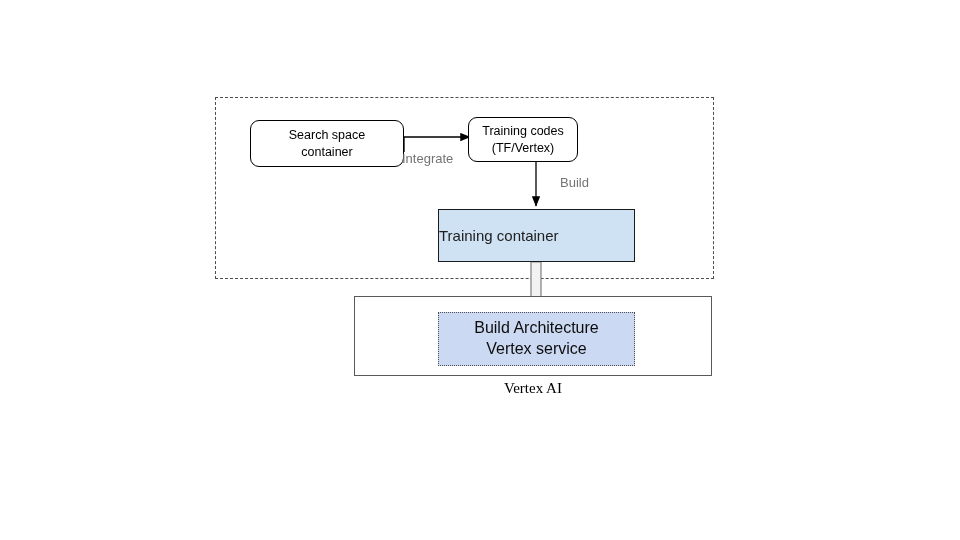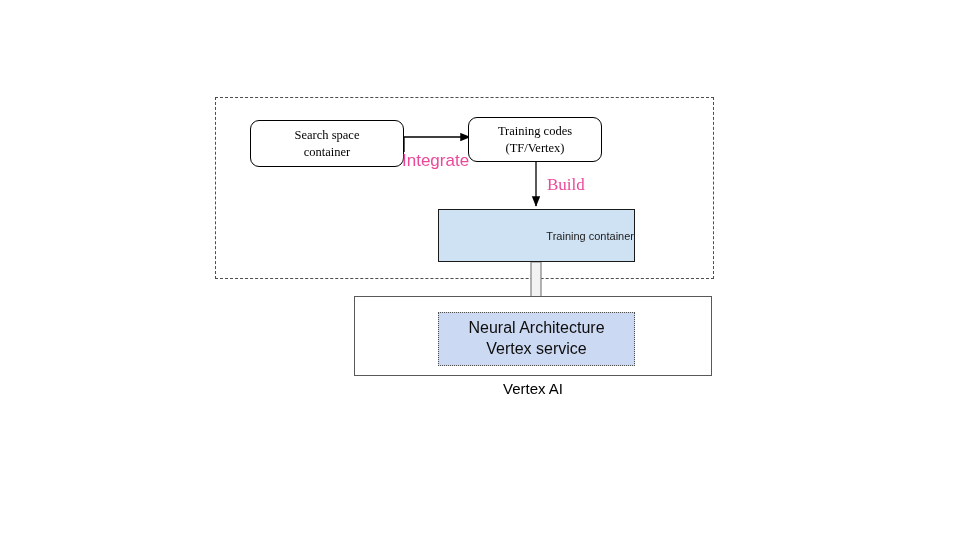--- a/index.html
+++ b/index.html
@@ -38,49 +38,48 @@
     border: 1.3px solid #000000;
     background: #ffffff;
     border-radius: 9px;
     display: flex;
     align-items: center;
     justify-content: center;
     text-align: center;
     line-height: 1.35;
     font-size: 12.5px;
     color: #000000;
-    font-family: Liberation Serif, serif;
   }
   #node-search-space {
     left: 250px;
     top: 120px;
     width: 154px;
     height: 47px;
   }
   #node-training-codes {
     left: 468px;
     top: 117px;
-    width: 134px;
+    width: 110px;
     height: 45px;
   }
 
   
   #node-training-container {
     position: absolute;
     left: 438px;
     top: 209px;
     width: 197px;
     height: 53px;
     box-sizing: border-box;
     border: 1.4px solid #1a1a1a;
     background: #cfe2f3;
     display: flex;
     align-items: center;
-    justify-content: flex-end;
-    font-size: 11px;
+    justify-content: flex-start;
+    font-size: 15px;
     color: #202020;
   }
 
   
   #vertex-box {
     position: absolute;
     left: 354px;
     top: 296px;
     width: 358px;
     height: 80px;
@@ -109,37 +108,37 @@
 
   
   #vertex-caption {
     position: absolute;
     left: 354px;
     top: 380px;
     width: 358px;
     text-align: center;
     font-size: 15px;
     color: #000000;
+    font-family: Liberation Serif, serif;
   }
 
   
   .edge-label {
     position: absolute;
-    font-size: 17px;
-    color: #ec4899;
+    font-size: 13px;
+    color: #737373;
     white-space: nowrap;
   }
   #label-integrate {
     left: 402px;
     top: 151px;
   }
   #label-build {
-    left: 547px;
+    left: 560px;
     top: 175px;
-    font-family: Liberation Serif, serif;
   }
 
   
   #connectors {
     position: absolute;
     left: 0;
     top: 0;
     width: 960px;
     height: 540px;
     pointer-events: none;
@@ -191,20 +190,20 @@
   <div class="edge-label" id="label-build">Build</div>
 
   <div id="node-training-container">
     <span>Training container</span>
   </div>
 
   <div id="vertex-box"></div>
 
   <div id="node-nas">
     <div>
-      <span>Neural Architecture</span><br>
+      <span>Build Architecture</span><br>
       <span>Vertex service</span>
     </div>
   </div>
 
   <div id="vertex-caption">Vertex AI</div>
 
 </div>
 
 </body></html>

